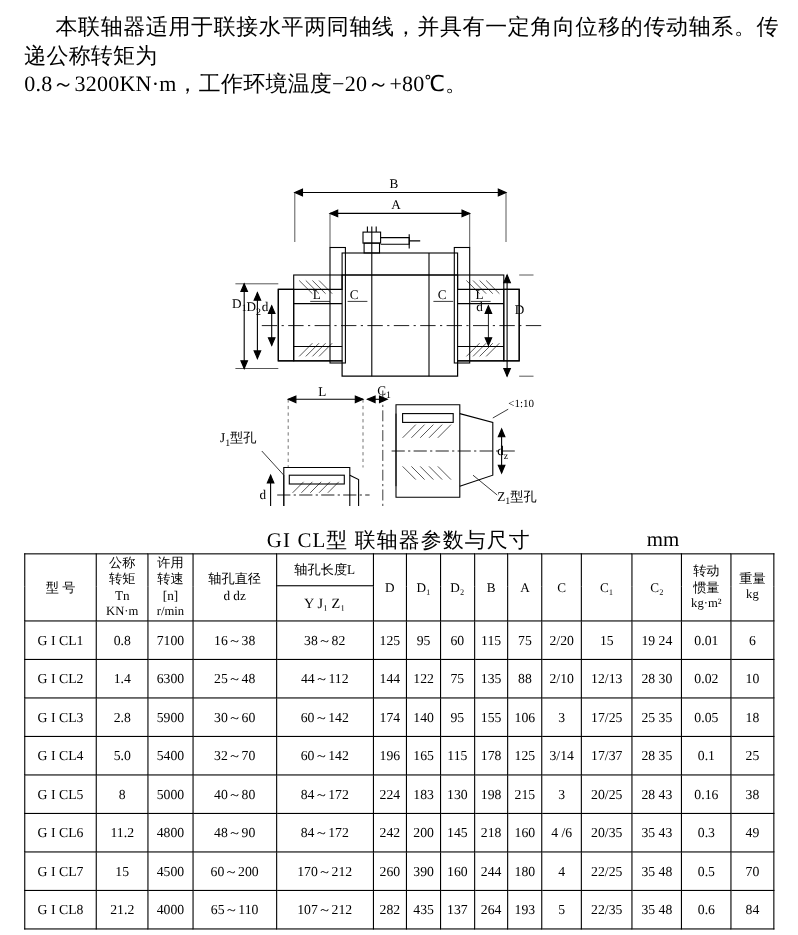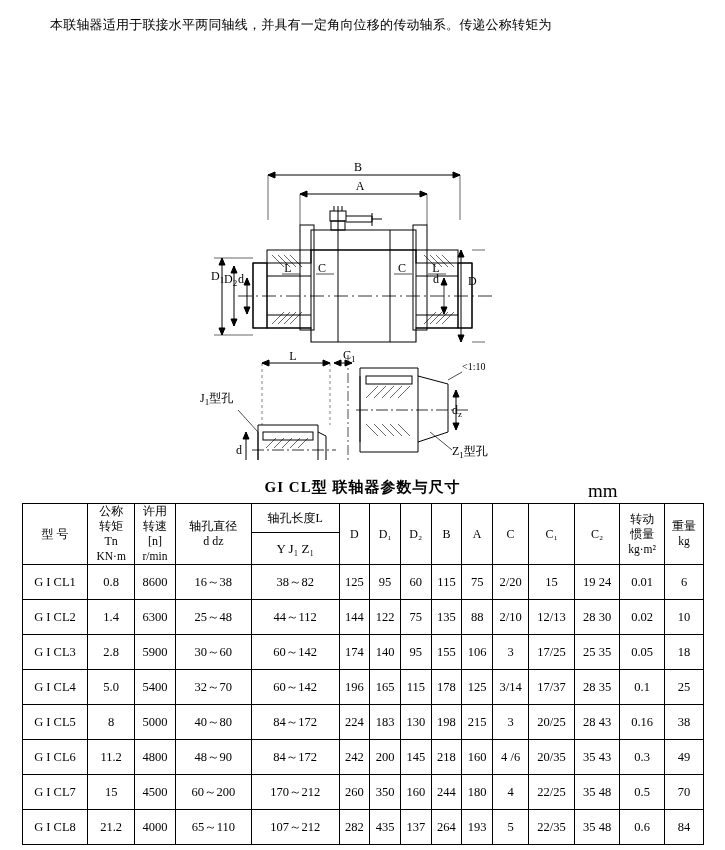--- a/index.html
+++ b/index.html
@@ -20,21 +20,21 @@
     width: 725px;
     height: 850px;
   }
 
   
   .intro {
     position: absolute;
     left: 22px;
     top: 12px;
     width: 686px;
-    font-size: 13px;
+    font-size: 20px;
     line-height: 26px;
     letter-spacing: 0.2px;
     text-align: justify;
   }
   .intro .indent { display: inline-block; width: 28px; }
 
   
   .drawing {
     position: absolute;
     left: 0;
@@ -44,22 +44,22 @@
   }
   .drawing svg { display: block; }
 
   
   .caption {
     position: absolute;
     top: 478px;
     left: 0;
     width: 725px;
     text-align: center;
-    font-size: 15px;
-    font-weight: bold;
+    font-size: 19px;
+    font-weight: normal;
     letter-spacing: 1px;
   }
   .caption-unit {
     position: absolute;
     top: 480px;
     left: 588px;
     font-size: 19px;
     font-weight: normal;
     letter-spacing: 0;
   }
@@ -89,20 +89,21 @@
   .sub-cell { font-size: 13px; height: 22px !important; }
   .model-col { width: 64px; }
 </style>
 </head>
 <body>
 
 <div class="page">
 
   <div class="intro">
     <span class="indent"></span><span>本联轴器适用于联接水平两同轴线，并具有一定角向位移的传动轴系。传递公称转矩为</span><br>
+    <span>0.8～3200KN·m，工作环境温度−20～+80℃。</span>
   </div>
 
   <div class="drawing">
     <svg width="725" height="380" viewBox="0 0 725 380" xmlns="http://www.w3.org/2000/svg">
       <g stroke="#000" fill="none" stroke-width="1">
 
         <path d="M253 183 L253 248 L311 248 L311 262 L416 262 L416 248 L472 248 L472 183 L416 183 L416 170 L311 170 L311 183 Z" stroke-width="1.1"></path>
 
         <rect x="253" y="183" width="14" height="65"></rect>
         <rect x="267" y="170" width="44" height="78"></rect>
@@ -335,21 +336,21 @@
         </th>
       </tr>
       <tr>
         <th class="sub-cell">Y  J₁ Z₁</th>
       </tr>
     </thead>
     <tbody>
       <tr>
         <td>G I CL1</td>
         <td>0.8</td>
-        <td>8600</td>
+        <td>7100</td>
         <td>16～38</td>
         <td>38～82</td>
         <td>125</td>
         <td>95</td>
         <td>60</td>
         <td>115</td>
         <td>75</td>
         <td>2/20</td>
         <td>15</td>
         <td>19 24</td>
@@ -441,21 +442,21 @@
         <td>0.3</td>
         <td>49</td>
       </tr>
       <tr>
         <td>G I CL7</td>
         <td>15</td>
         <td>4500</td>
         <td>60～200</td>
         <td>170～212</td>
         <td>260</td>
-        <td>350</td>
+        <td>390</td>
         <td>160</td>
         <td>244</td>
         <td>180</td>
         <td>4</td>
         <td>22/25</td>
         <td>35 48</td>
         <td>0.5</td>
         <td>70</td>
       </tr>
       <tr>

